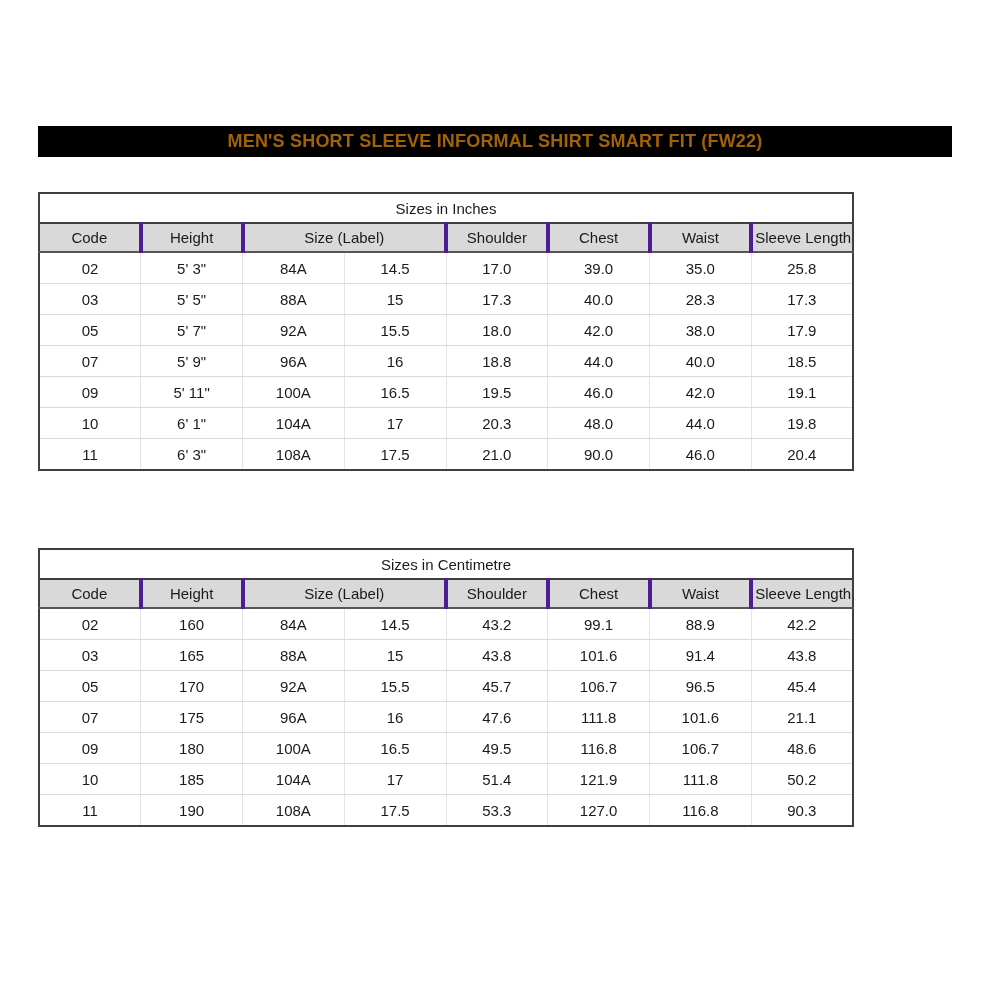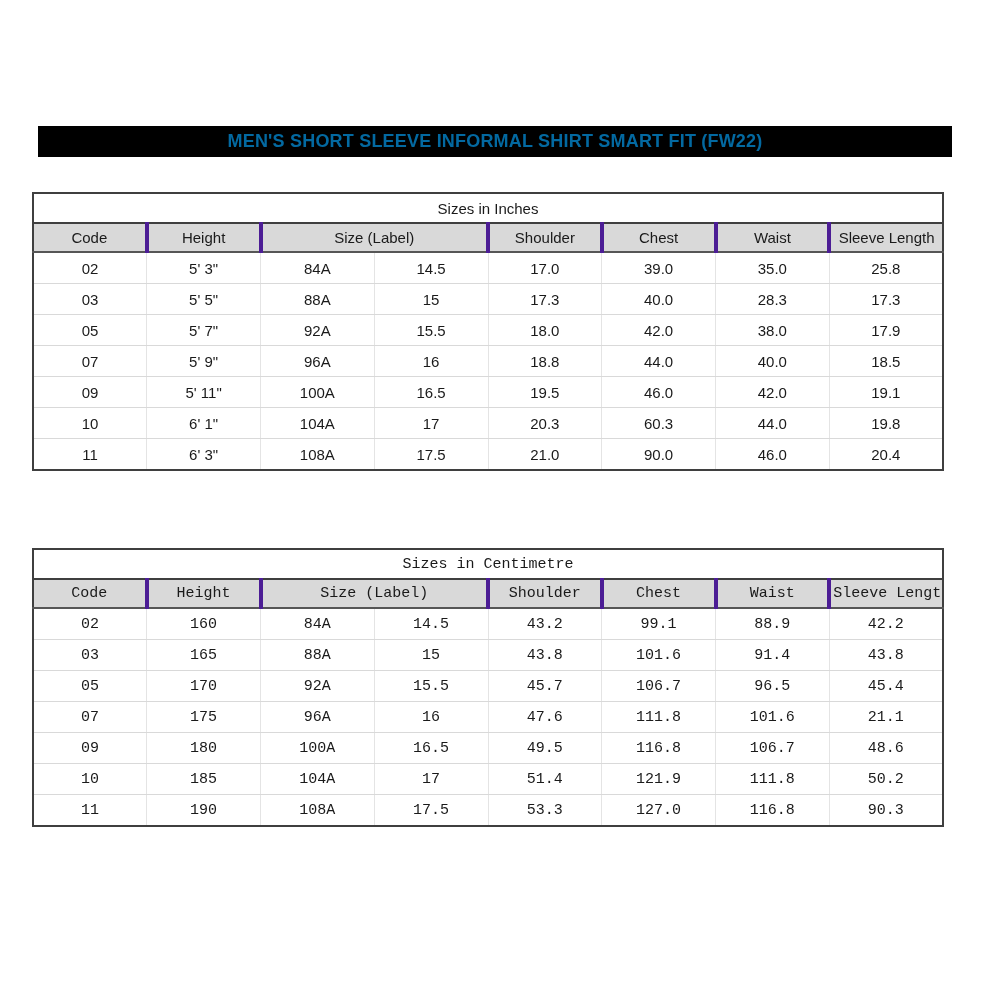--- a/index.html
+++ b/index.html
@@ -21,38 +21,38 @@
     left: 38px;
     top: 126px;
     width: 914px;
     height: 31px;
     background: #000000;
     display: flex;
     align-items: center;
     justify-content: center;
   }
   .title-bar span {
-    color: #0369a1;
+    color: #a16207;
     font-size: 18px;
     font-weight: bold;
     letter-spacing: 0.2px;
     white-space: nowrap;
   }
   .size-table {
     position: absolute;
-    left: 32px;
-    width: 912px;
+    left: 38px;
+    width: 816px;
     border-collapse: collapse;
     table-layout: fixed;
     background: #ffffff;
     border: 2px solid #3f3f3f;
     font-size: 15px;
   }
   .size-table.inches { top: 192px; }
-  .size-table.cm     { top: 548px; font-family: Liberation Mono, monospace; }
+  .size-table.cm     { top: 548px; }
   .size-table col { width: 12.5%; }
   .size-table th, .size-table td {
     padding: 0 2px;
     text-align: center;
     font-weight: normal;
     overflow: hidden;
     white-space: nowrap;
   }
   .caption-row th {
     height: 28px;
@@ -160,21 +160,21 @@
           <td>46.0</td>
           <td>42.0</td>
           <td>19.1</td>
         </tr>
         <tr>
           <td>10</td>
           <td>6' 1"</td>
           <td>104A</td>
           <td>17</td>
           <td>20.3</td>
-          <td>60.3</td>
+          <td>48.0</td>
           <td>44.0</td>
           <td>19.8</td>
         </tr>
         <tr>
           <td>11</td>
           <td>6' 3"</td>
           <td>108A</td>
           <td>17.5</td>
           <td>21.0</td>
           <td>90.0</td>

